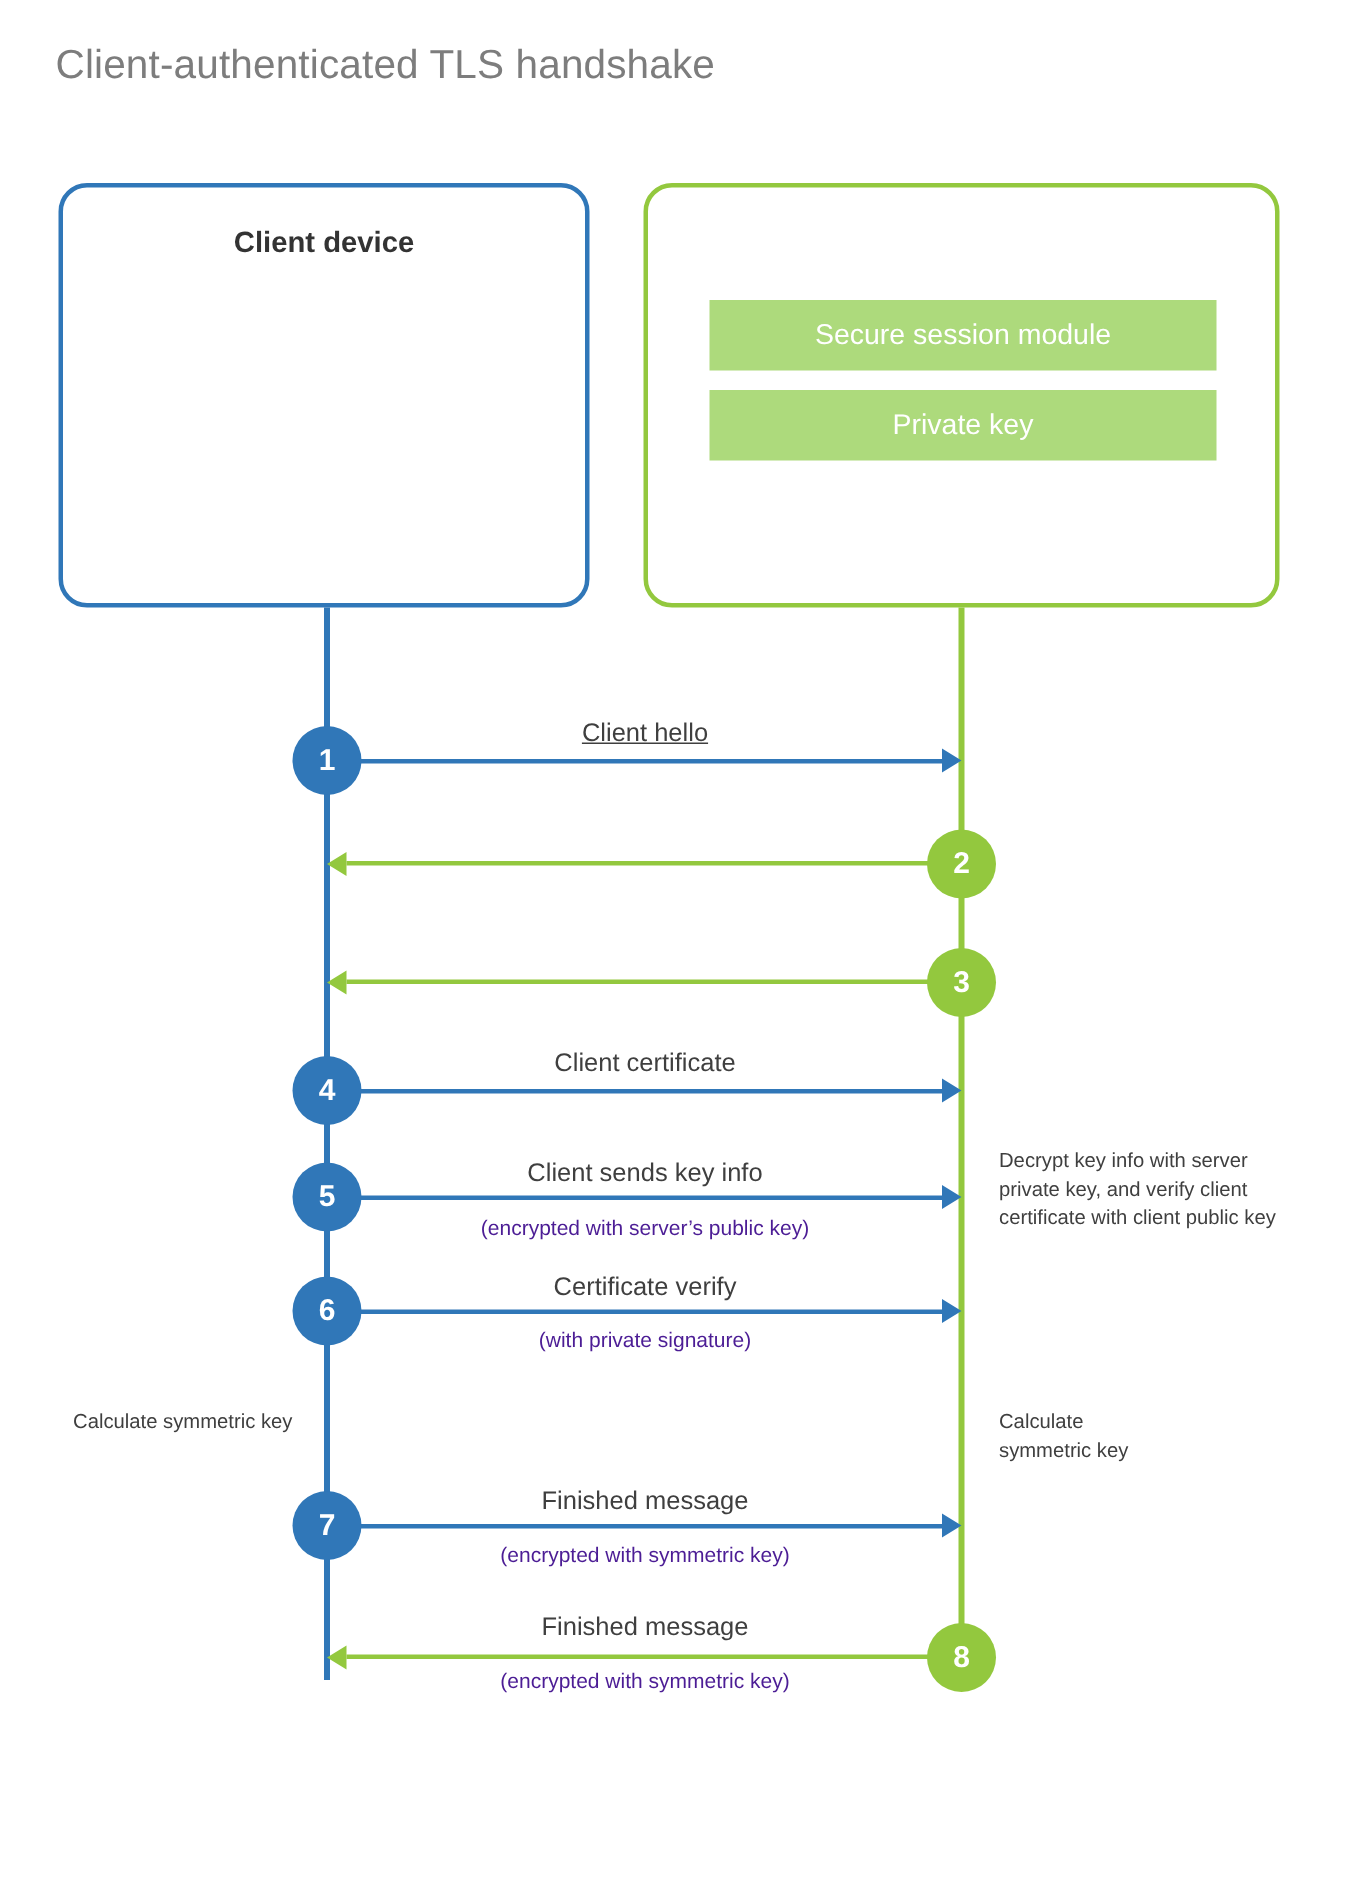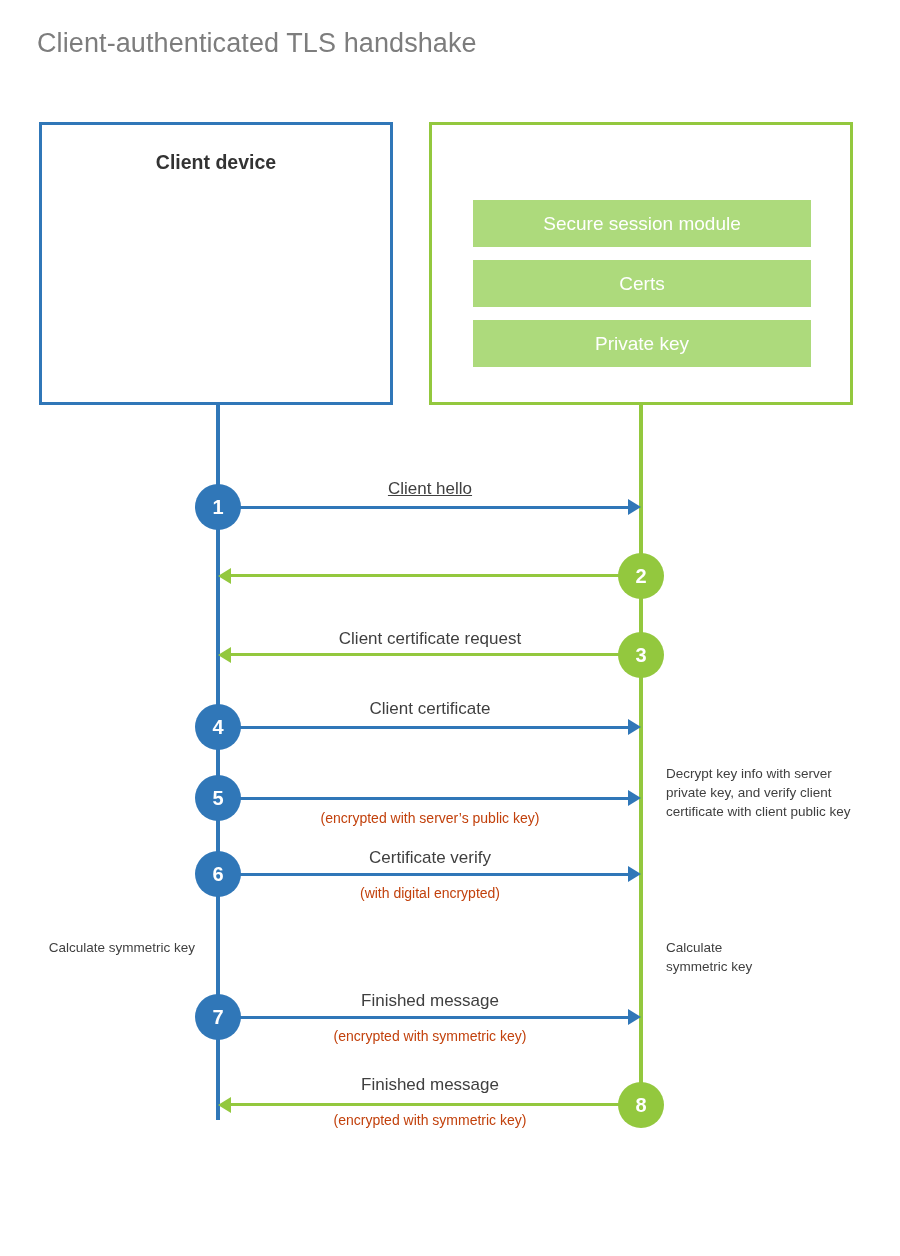--- a/index.html
+++ b/index.html
@@ -24,20 +24,21 @@
     font-weight: 400;
     color: #7d7d7d;
     letter-spacing: 0.1px;
     white-space: nowrap;
   }
 
   
   .actor-box {
     position: absolute;
     background: #ffffff;
+    border-radius: 19px;
   }
   .actor-box.client {
     left: 39px; top: 122px;
     width: 354px; height: 283px;
     border: 3px solid #3077b8;
   }
   .actor-box.server {
     left: 429px; top: 122px;
     width: 424px; height: 283px;
     border: 3px solid #93c83e;
@@ -140,21 +141,21 @@
     text-align: center;
     font-size: 17px;
     color: #3f3f3f;
     white-space: nowrap;
   }
   .msg-sublabel {
     position: absolute;
     left: 230px; width: 400px;
     text-align: center;
     font-size: 14px;
-    color: #c2410c;
+    color: #4c1d95;
     white-space: nowrap;
   }
 
   
   .annot {
     position: absolute;
     font-size: 13.5px;
     color: #3f3f3f;
     line-height: 1.42;
   }
@@ -168,56 +169,55 @@
 
   <div class="page-title">Client-authenticated TLS handshake</div>
 
   <div class="actor-box client">
     <div class="actor-title">Client device</div>
   </div>
 
   <div class="actor-box server">
     <div class="server-bars">
       <div class="server-bar">Secure session module</div>
-      <div class="server-bar">Certs</div>
       <div class="server-bar">Private key</div>
     </div>
   </div>
 
   <div class="lifeline client" style="top:405px; height:715px;"></div>
   <div class="lifeline server" style="top:405px; height:700px;"></div>
 
   <div class="msg-label" style="top:479px;text-decoration:underline;">Client hello</div>
   <div class="msg-line c2s" style="top:506px; left:218px; width:410px;"></div>
   <div class="msg-arrowhead right" style="top:499px; left:628px;"></div>
   <div class="step-circle client" style="top:484px;">1</div>
 
   <div class="msg-line s2c" style="top:574px; left:231px; width:410px;"></div>
   <div class="msg-arrowhead left" style="top:568px; left:218px;"></div>
   <div class="step-circle server" style="top:553px;">2</div>
 
-  <div class="msg-label" style="top:629px;">Client certificate request</div>
   <div class="msg-line s2c" style="top:653px; left:231px; width:410px;"></div>
   <div class="msg-arrowhead left" style="top:647px; left:218px;"></div>
   <div class="step-circle server" style="top:632px;">3</div>
 
   <div class="msg-label" style="top:699px;">Client certificate</div>
   <div class="msg-line c2s" style="top:726px; left:218px; width:410px;"></div>
   <div class="msg-arrowhead right" style="top:719px; left:628px;"></div>
   <div class="step-circle client" style="top:704px;">4</div>
 
+  <div class="msg-label" style="top:772px;">Client sends key info</div>
   <div class="msg-line c2s" style="top:797px; left:218px; width:410px;"></div>
   <div class="msg-arrowhead right" style="top:790px; left:628px;"></div>
   <div class="msg-sublabel" style="top:810px;">(encrypted with server’s public key)</div>
   <div class="step-circle client" style="top:775px;">5</div>
 
   <div class="msg-label" style="top:848px;">Certificate verify</div>
   <div class="msg-line c2s" style="top:873px; left:218px; width:410px;"></div>
   <div class="msg-arrowhead right" style="top:866px; left:628px;"></div>
-  <div class="msg-sublabel" style="top:885px;">(with digital encrypted)</div>
+  <div class="msg-sublabel" style="top:885px;">(with private signature)</div>
   <div class="step-circle client" style="top:851px;">6</div>
 
   <div class="msg-label" style="top:991px;">Finished message</div>
   <div class="msg-line c2s" style="top:1016px; left:218px; width:410px;"></div>
   <div class="msg-arrowhead right" style="top:1009px; left:628px;"></div>
   <div class="msg-sublabel" style="top:1028px;">(encrypted with symmetric key)</div>
   <div class="step-circle client" style="top:994px;">7</div>
 
   <div class="msg-label" style="top:1075px;">Finished message</div>
   <div class="msg-line s2c" style="top:1103px; left:231px; width:410px;"></div>

